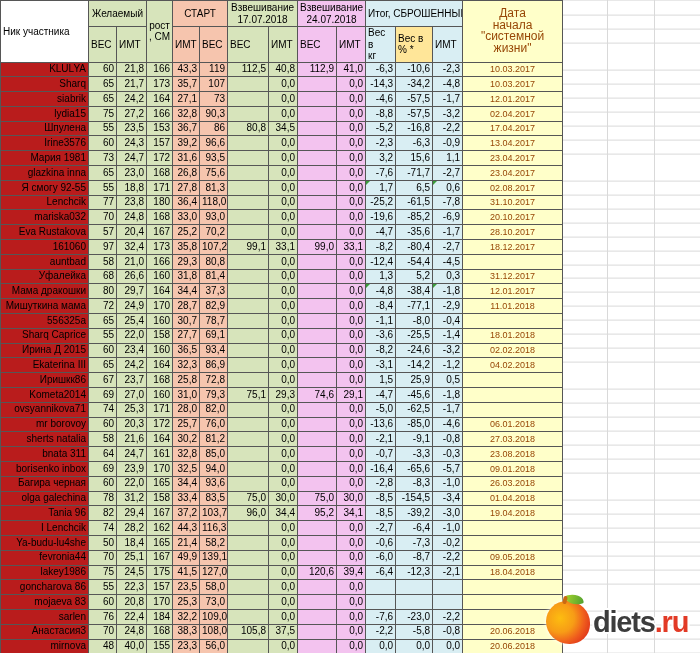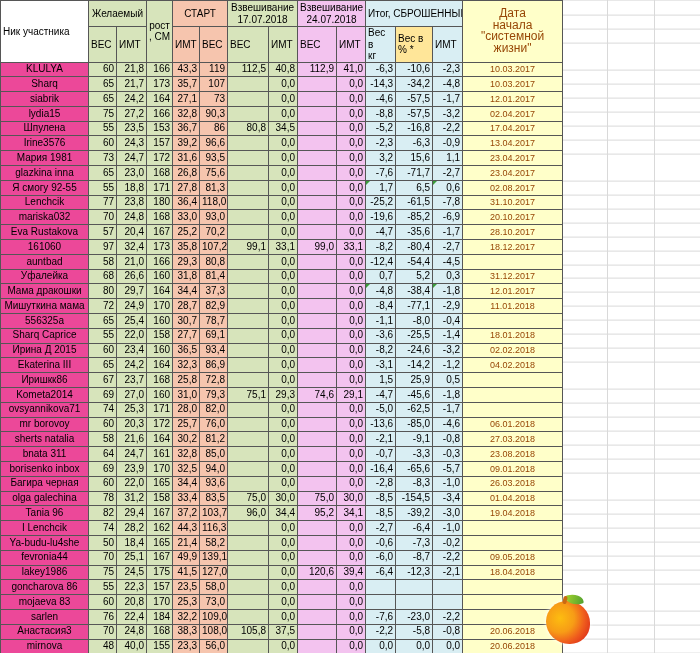--- a/index.html
+++ b/index.html
@@ -24,21 +24,21 @@
     padding:0 2px;font-size:10px;font-weight:400;color:#000;
     overflow:hidden;white-space:nowrap;position:relative;
   }
   thead th{vertical-align:middle;text-align:center;line-height:11.5px}
   tr.h1 th{height:25px}
   tr.h2 th{height:30px}
   .pre{white-space:pre-line}
   .left{text-align:left}
   td{height:13.8px;line-height:12.5px;vertical-align:middle}
   .num{text-align:right}
-  .c-nick{background:#ec4899;text-align:center}
+  .c-nick{background:#b91c1c;text-align:right}
   .c-g{background:var(--green,#d7e4bb)}
   .c-s{background:var(--salmon,#f6c5ae)}
   .c-p{background:var(--pink,#f3c3ef)}
   .c-b{background:var(--blue,#d9eef3)}
   .c-y{background:var(--paleYellow,#ffffc9)}
   .c-gold{background:var(--gold,#ffe699)}
   .c-date{font-size:9px;color:var(--dateText,#974706);text-align:center;padding:0 12px}
   .hdr-date{font-size:12px;color:var(--dateText,#974706)}
   
   .tri{
@@ -357,21 +357,21 @@
         <td class="c-nick">Уфалейка</td>
         <td class="c-g num">68</td>
         <td class="c-g num">26,6</td>
         <td class="c-g num">160</td>
         <td class="c-s num">31,8</td>
         <td class="c-s num">81,4</td>
         <td class="c-g num"></td>
         <td class="c-g num">0,0</td>
         <td class="c-p num"></td>
         <td class="c-p num">0,0</td>
-        <td class="c-b num">0,7</td>
+        <td class="c-b num">1,3</td>
         <td class="c-b num">5,2</td>
         <td class="c-b num">0,3</td>
         <td class="c-y c-date">31.12.2017</td>
       </tr>
       <tr>
         <td class="c-nick">Мама дракошки</td>
         <td class="c-g num">80</td>
         <td class="c-g num">29,7</td>
         <td class="c-g num">164</td>
         <td class="c-s num">34,4</td>
@@ -768,13 +768,14 @@
         <td class="c-b num">0,0</td>
         <td class="c-b num">0,0</td>
         <td class="c-y c-date">20.06.2018</td>
       </tr>
     </tbody>
 
 </table>
 
 <div id="logo">
   <span class="apple"></span>
+  <span class="logo-text"><span>diets</span><span class="logo-tld">.ru</span></span>
 </div>
 
 </body></html>

